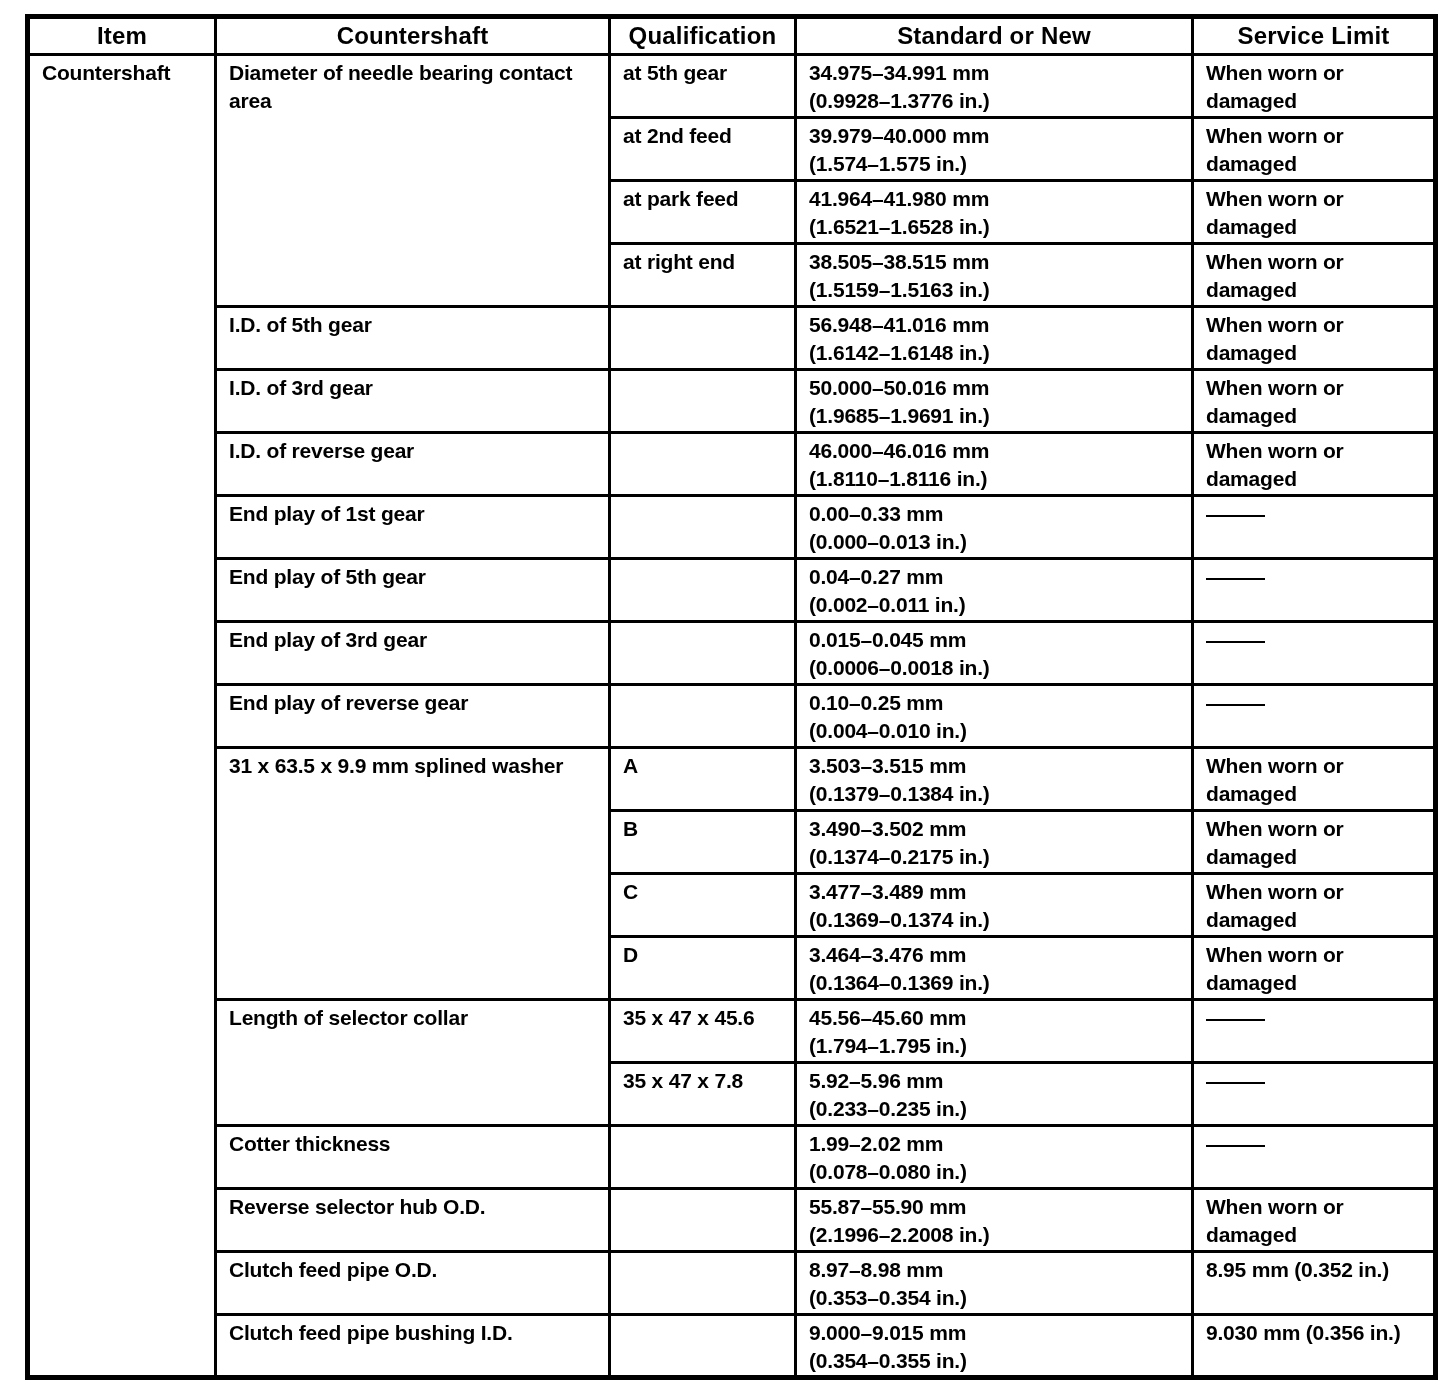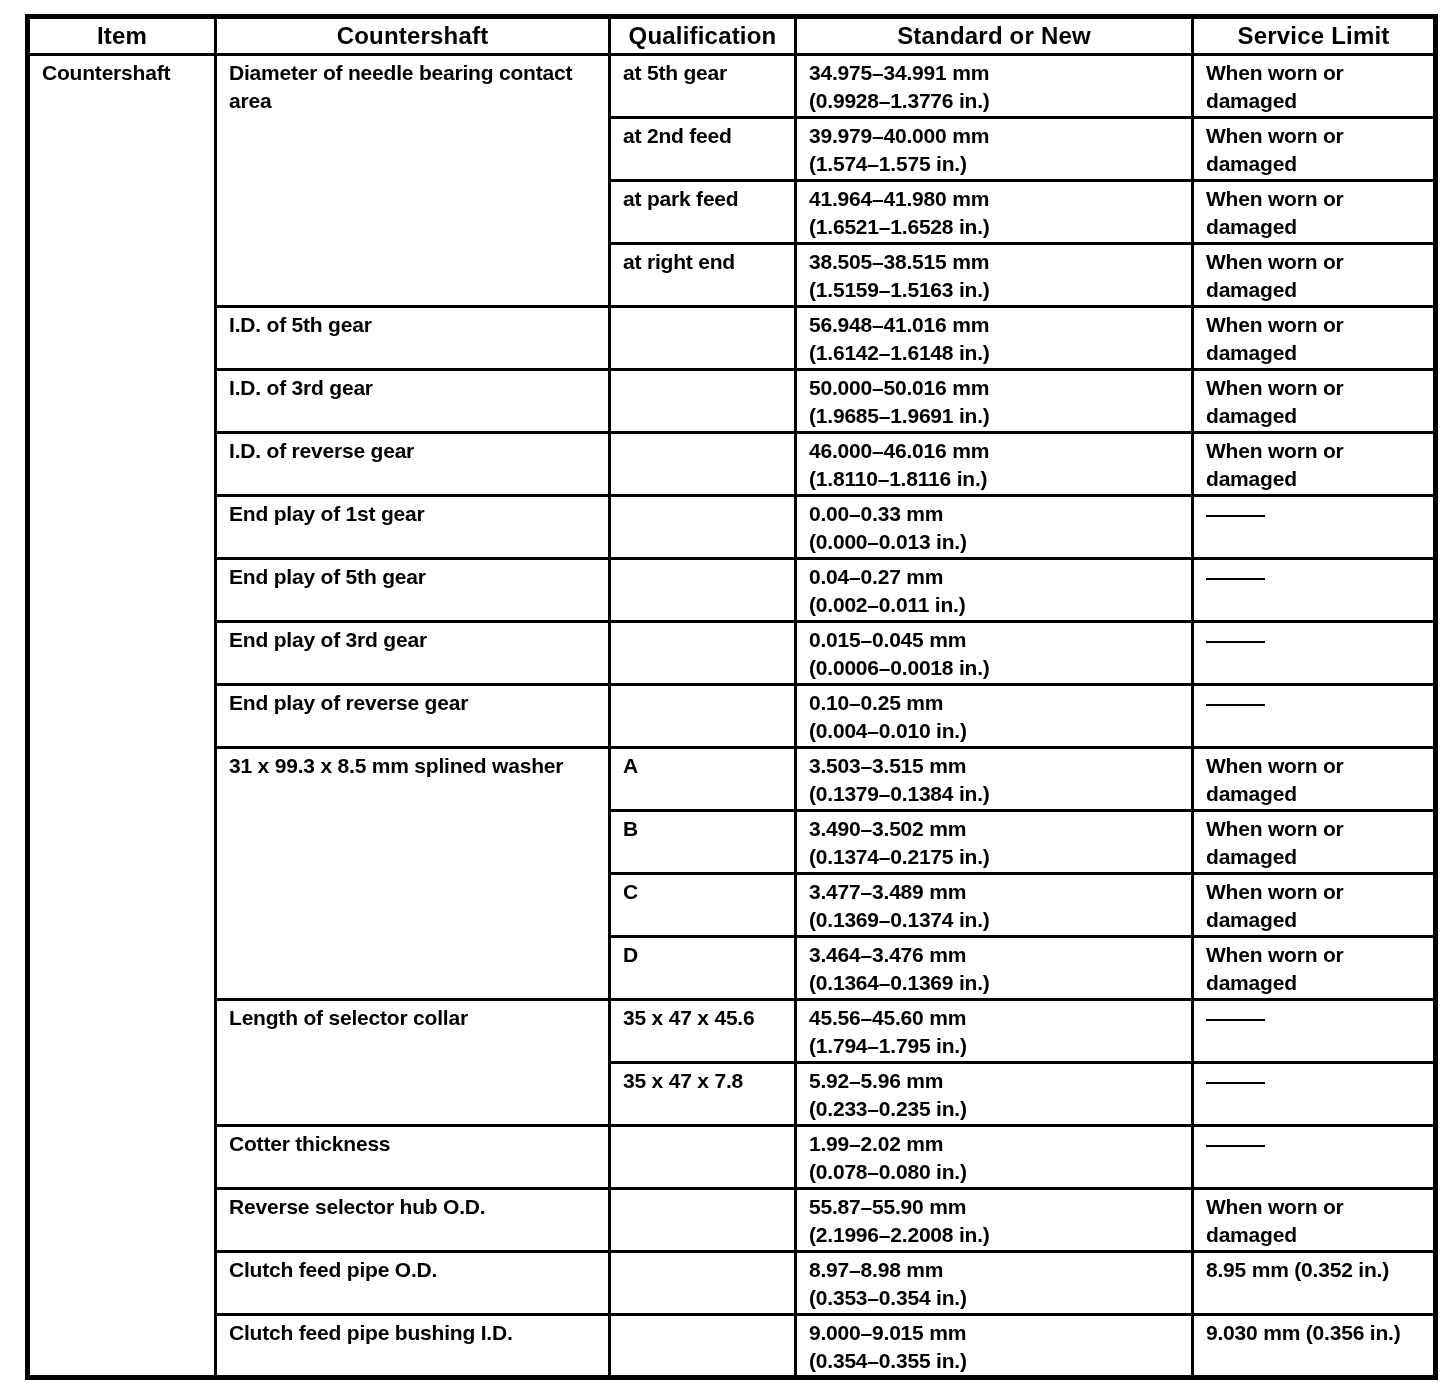--- a/index.html
+++ b/index.html
@@ -152,21 +152,21 @@
         <td class="dash-cell">———</td>
       </tr>
       <tr>
         <td>End play of reverse gear</td>
         <td></td>
         <td>0.10–0.25 mm
 (0.004–0.010 in.)</td>
         <td class="dash-cell">———</td>
       </tr>
       <tr>
-        <td rowspan="4">31 x 99.3 x 8.5 mm splined washer</td>
+        <td rowspan="4">31 x 63.5 x 9.9 mm splined washer</td>
         <td>A</td>
         <td>3.503–3.515 mm
 (0.1379–0.1384 in.)</td>
         <td>When worn or
 damaged</td>
       </tr>
       <tr>
         <td>B</td>
         <td>3.490–3.502 mm
 (0.1374–0.2175 in.)</td>

